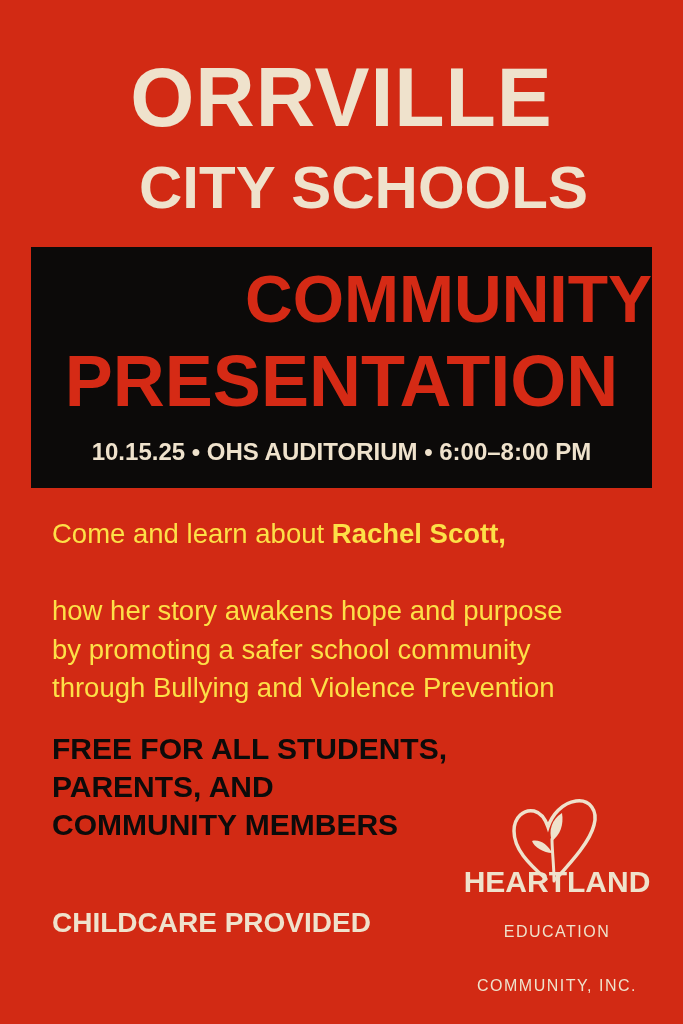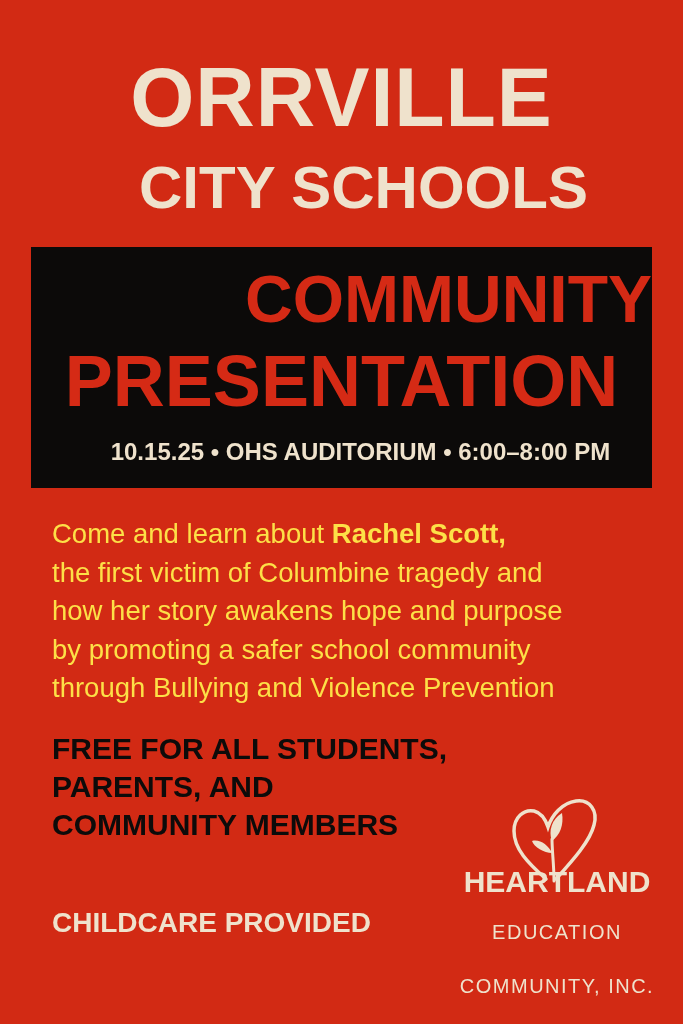--- a/index.html
+++ b/index.html
@@ -26,21 +26,20 @@
   .cp1, .cp2 {
     position:absolute; left:0; width:621px; text-align:center;
     color:#d52a15; font-weight:bold;
   }
   .cp1 { top:14px; font-size:66px; line-height:76px;text-align:right; }
   .cp2 { top:76px; font-size:72px; line-height:76px;margin-top:20px; }
   .details {
     position:absolute; left:0; width:621px; top:188px;
     text-align:center; font-weight:bold; font-size:24px; line-height:34px;
     color:#efe2cc;
-    padding-left:19px;
   }
   .desc {
     position:absolute; left:52px; top:515px; width:610px;
     font-size:27.5px; line-height:38.5px; color:#fde047;
   }
   .desc b { font-weight:bold; }
   .free {
     position:absolute; left:52px; top:730px; width:440px;
     font-weight:bold; font-size:30px; line-height:38px; color:#0d0b0a;
   }
@@ -48,41 +47,41 @@
     position:absolute; left:52px; top:904px;
     font-weight:bold; font-size:28px; line-height:38px; color:#efe2cc;
   }
   .logo-icon { position:absolute; left:508px; top:795px; width:92px; height:88px; }
   .org-name {
     position:absolute; left:450px; width:214px; top:863px; text-align:center;
     font-weight:bold; font-size:30px; line-height:38px; color:#efe2cc;
   }
   .org-sub {
     position:absolute; left:450px; width:214px; text-align:center;
-    font-size:20px; line-height:20px; letter-spacing:1.5px; color:#efe2cc;
+    font-size:16px; line-height:20px; letter-spacing:1.5px; color:#efe2cc;
   }
   .org-sub1 { top:922px; }
   .org-sub2 { top:976px; }
 </style>
 </head>
 <body>
 
 <div>
   <div class="title1 cream">ORRVILLE</div>
   <div class="title2 cream">CITY SCHOOLS</div>
 
   <div class="black-box">
     <div class="cp1">COMMUNITY</div>
     <div class="cp2">PRESENTATION</div>
     <div class="details">10.15.25 • OHS AUDITORIUM • 6:00–8:00 PM</div>
   </div>
 
   <div class="desc">
     <span>Come and learn about </span><b>Rachel Scott,</b><br>
-    <span>the first victim of Columbine tragedy and</span><br>
+    <br>
     <span>how her story awakens hope and purpose</span><br>
     <span>by promoting a safer school community</span><br>
     <span>through Bullying and Violence Prevention</span>
   </div>
 
   <div class="free">
     <div>FREE FOR ALL STUDENTS,</div>
     <div>PARENTS, AND</div>
     <div>COMMUNITY MEMBERS</div>
   </div>

